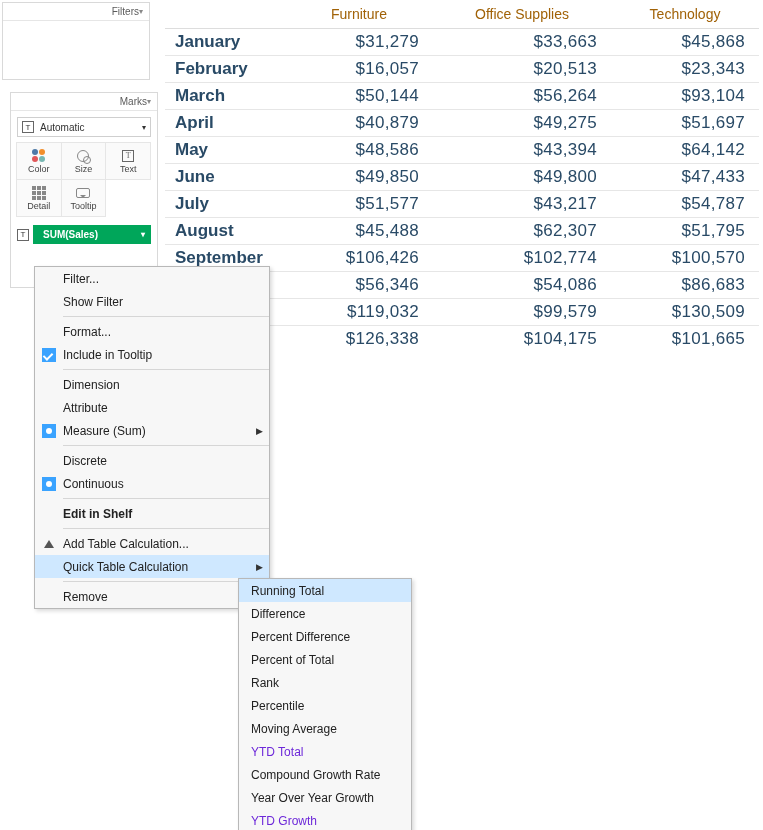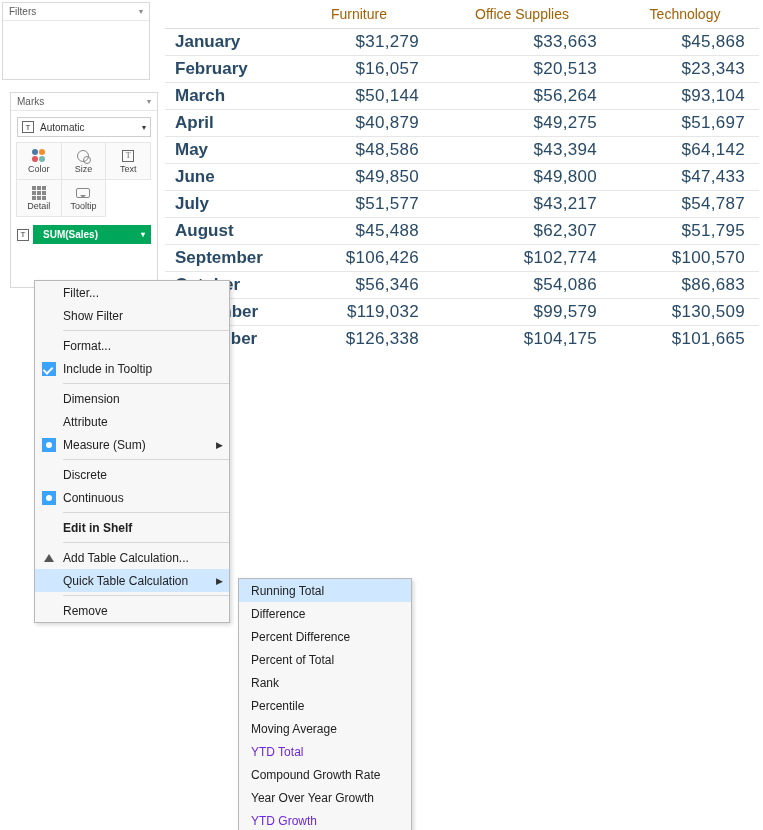--- a/index.html
+++ b/index.html
@@ -1,20 +1,20 @@
 <!DOCTYPE html>
 <html><head>
 <meta charset="utf-8">
 <style>
   * { box-sizing: border-box; font-family: "Segoe UI", Arial, sans-serif; }
   body { margin: 0; background: #fff; width: 763px; height: 830px; position: relative; overflow: hidden; }
 
   
   .panel { position: absolute; border: 1px solid #d9d9d9; background: #fff; }
-  .panel-title { padding: 3px 6px; font-size: 10px; color: #5a5a5a; border-bottom: 1px solid #e6e6e6; display: flex; justify-content: space-between; align-items: center; }
+  .panel-title { padding: 3px 6px; font-size: 10px; color: #5a5a5a; border-bottom: 1px solid #e6e6e6; display: flex; justify-content: flex-end; align-items: center; }
   .panel-title .collapse { font-size: 8px; color: #888; cursor: pointer; }
 
   .filters-panel { left: 2px; top: 2px; width: 148px; height: 78px; }
 
   .marks-panel { left: 2px; top: 92px; width: 148px; height: 196px; margin-left: 8px; }
   .marks-select { margin: 6px; width: calc(100% - 12px); height: 20px; border:1px solid #cfcfcf; display:flex; align-items:center; padding:0 4px; font-size:10px; color:#333; position:relative; cursor:pointer;}
   .marks-select .t-icon { width:12px; height:12px; border:1px solid #666; display:inline-flex; align-items:center; justify-content:center; font-size:8px; margin-right:6px; color:#333;}
   .marks-select .chev { position:absolute; right:4px; font-size:8px; color:#333;}
   .marks-grid { display:grid; grid-template-columns: 1fr 1fr 1fr; gap:0; margin:0 6px; }
   .marks-cell { display:flex; flex-direction:column; align-items:center; justify-content:center; height:38px; border:1px solid #e6e6e6; margin:-1px 0 0 -1px; background:#fafafa; cursor:pointer;}
@@ -56,21 +56,21 @@
   .ctx .sep { height:1px; background:#d6d6d6; margin:3px 0 3px 28px; }
   .ctx .row.hl { background:#cfe8ff; }
   .ctx .row.bold .label{ font-weight:700; }
   .check-ic{width:14px;height:14px;background:#3aa3ff;position:relative;}
   .check-ic::after{content:'';position:absolute;left:3px;top:3px;width:4px;height:7px;border:solid #fff;border-width:0 2px 2px 0;transform:rotate(45deg);}
   .dot-ic{width:14px;height:14px;background:#3aa3ff;position:relative;}
   .dot-ic::after{content:'';position:absolute;left:4px;top:4px;width:6px;height:6px;background:#fff;border-radius:50%;}
   .tri-ic{width:0;height:0;border:5px solid transparent;border-bottom:8px solid #555;margin-top:-4px;}
   .ctx .row.disabled .label{color:#6d28d9;}
 
-  .ctx.main { left:34px; top:280px; width:196px; }
+  .ctx.main { left:34px; top:266px; width:236px; }
   .ctx.sub  { left:238px; top:578px; width:174px; }
   .ctx.sub .row{padding-left:12px;}
 </style>
 </head>
 <body>
 
 <div class="panel filters-panel">
   <div class="panel-title">
     <span>Filters</span>
     <span class="collapse">▾</span>

